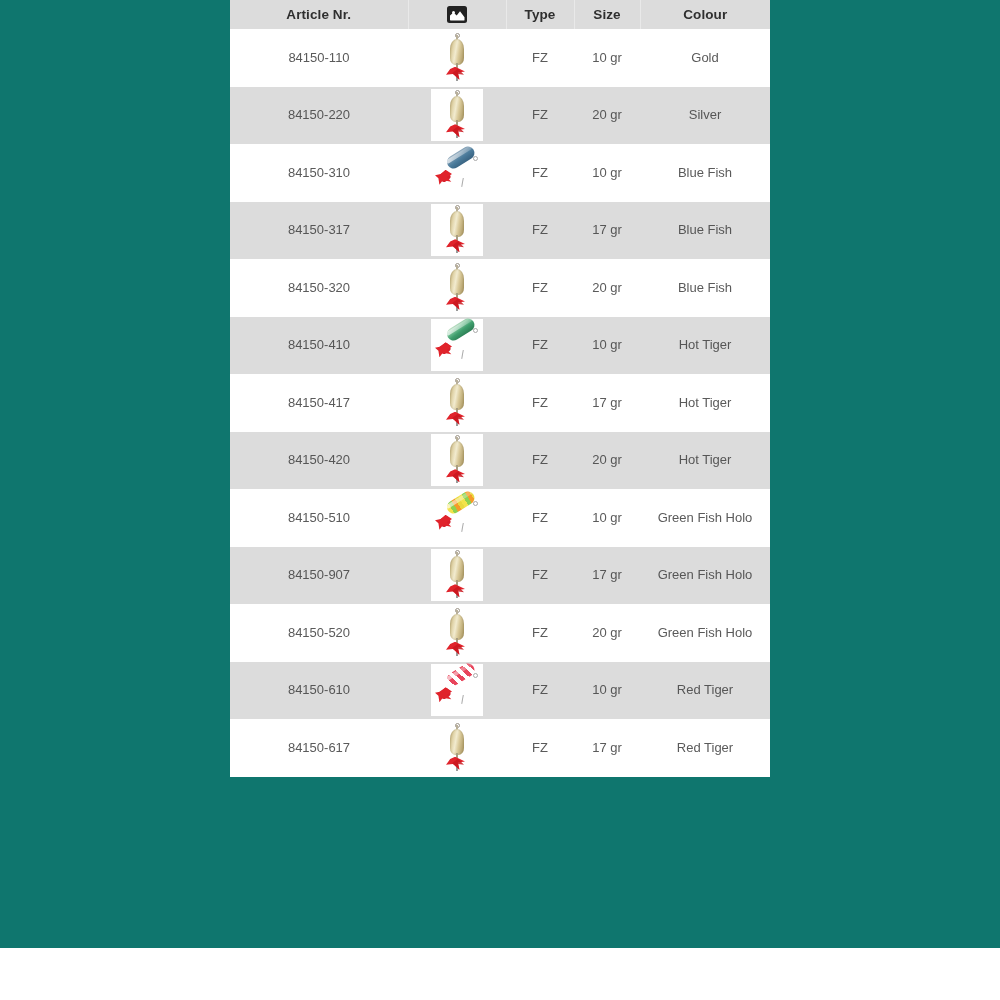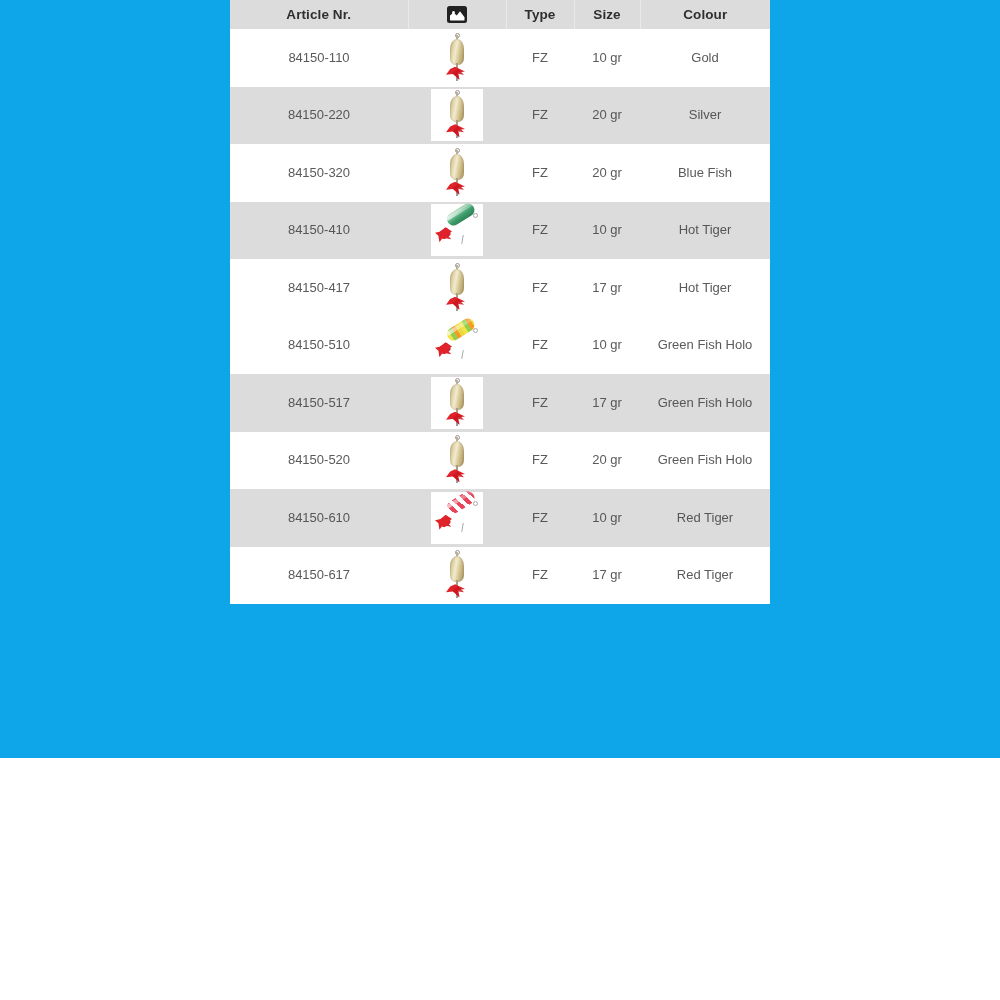--- a/index.html
+++ b/index.html
@@ -6,22 +6,22 @@
   * { box-sizing: border-box; }
   html, body {
     margin: 0; padding: 0;
     width: 1000px; height: 1000px;
     background: #ffffff;
     font-family: "Liberation Sans", sans-serif;
     -webkit-font-smoothing: antialiased;
   }
   #page {
     position: relative;
-    width: 1000px; height: 758px;
-    background: #0ea5e9;
+    width: 1000px; height: 948px;
+    background: #0f766e;
     overflow: hidden;
   }
   .table-wrap {
     position: absolute;
     left: 230px;
     top: 0;
     width: 540px;
   }
   table.variants {
     width: 540px;
@@ -272,20 +272,58 @@
                   <span class="skirt"></span>
                   <span class="skirt2"></span>
                 </span>
               </span>
             </td>
             <td class="cell-type">FZ</td>
             <td class="cell-size">20 gr</td>
             <td class="cell-colour">Silver</td>
           </tr>
           <tr class="odd">
+            <td class="cell-article">84150-310</td>
+            <td class="cell-image">
+              <span class="thumb">
+                <span class="lure-d">
+                  <span class="dring"></span>
+                  <span class="fbody blue">
+                    <span class="shine"></span>
+                  </span>
+                  <span class="head"></span>
+                  <span class="dskirt"></span>
+                  <span class="dhook"></span>
+                </span>
+              </span>
+            </td>
+            <td class="cell-type">FZ</td>
+            <td class="cell-size">10 gr</td>
+            <td class="cell-colour">Blue Fish</td>
+          </tr>
+          <tr class="even">
+            <td class="cell-article">84150-317</td>
+            <td class="cell-image">
+              <span class="thumb boxed">
+                <span class="lure-v">
+                  <span class="ring"></span>
+                  <span class="eye"></span>
+                  <span class="body gold"></span>
+                  <span class="stem"></span>
+                  <span class="hook-shaft"></span>
+                  <span class="skirt"></span>
+                  <span class="skirt2"></span>
+                </span>
+              </span>
+            </td>
+            <td class="cell-type">FZ</td>
+            <td class="cell-size">17 gr</td>
+            <td class="cell-colour">Blue Fish</td>
+          </tr>
+          <tr class="odd">
             <td class="cell-article">84150-320</td>
             <td class="cell-image">
               <span class="thumb">
                 <span class="lure-v">
                   <span class="ring"></span>
                   <span class="eye"></span>
                   <span class="body gold"></span>
                   <span class="stem"></span>
                   <span class="hook-shaft"></span>
                   <span class="skirt"></span>
@@ -328,41 +366,60 @@
                   <span class="hook-shaft"></span>
                   <span class="skirt"></span>
                   <span class="skirt2"></span>
                 </span>
               </span>
             </td>
             <td class="cell-type">FZ</td>
             <td class="cell-size">17 gr</td>
             <td class="cell-colour">Hot Tiger</td>
           </tr>
+          <tr class="even">
+            <td class="cell-article">84150-420</td>
+            <td class="cell-image">
+              <span class="thumb boxed">
+                <span class="lure-v">
+                  <span class="ring"></span>
+                  <span class="eye"></span>
+                  <span class="body gold"></span>
+                  <span class="stem"></span>
+                  <span class="hook-shaft"></span>
+                  <span class="skirt"></span>
+                  <span class="skirt2"></span>
+                </span>
+              </span>
+            </td>
+            <td class="cell-type">FZ</td>
+            <td class="cell-size">20 gr</td>
+            <td class="cell-colour">Hot Tiger</td>
+          </tr>
           <tr class="odd">
             <td class="cell-article">84150-510</td>
             <td class="cell-image">
               <span class="thumb">
                 <span class="lure-d">
                   <span class="dring"></span>
                   <span class="fbody holo">
                     <span class="shine"></span>
                   </span>
                   <span class="head"></span>
                   <span class="dskirt"></span>
                   <span class="dhook"></span>
                 </span>
               </span>
             </td>
             <td class="cell-type">FZ</td>
             <td class="cell-size">10 gr</td>
             <td class="cell-colour">Green Fish Holo</td>
           </tr>
           <tr class="even">
-            <td class="cell-article">84150-517</td>
+            <td class="cell-article">84150-907</td>
             <td class="cell-image">
               <span class="thumb boxed">
                 <span class="lure-v">
                   <span class="ring"></span>
                   <span class="eye"></span>
                   <span class="body gold"></span>
                   <span class="stem"></span>
                   <span class="hook-shaft"></span>
                   <span class="skirt"></span>
                   <span class="skirt2"></span>

